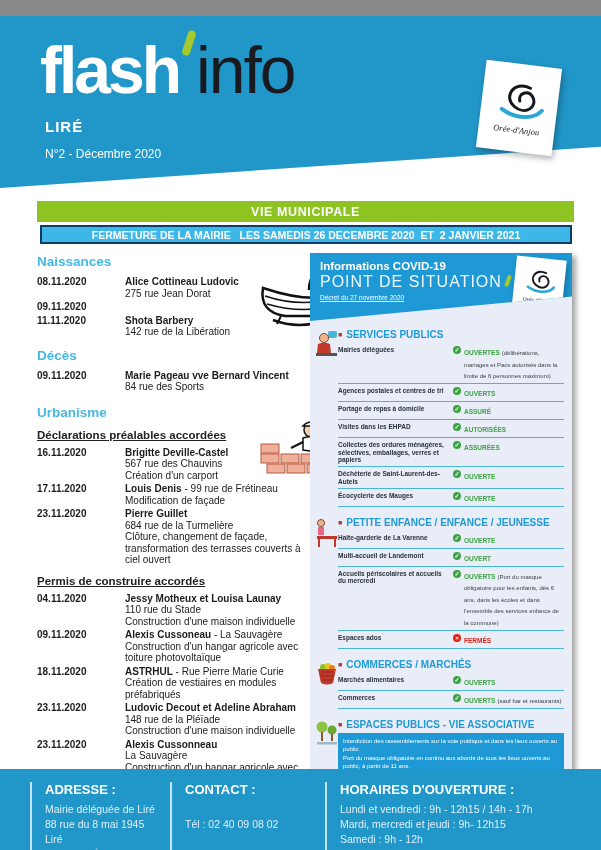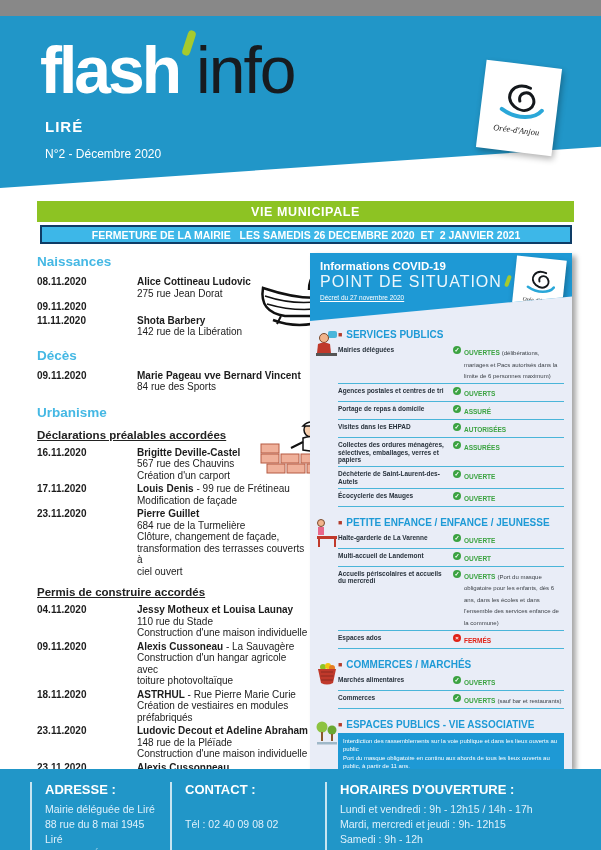--- a/index.html
+++ b/index.html
@@ -25,21 +25,21 @@
               color:#fff;font-weight:bold;font-size:12.5px;letter-spacing:.6px;
               display:flex;align-items:center;justify-content:center;}
   .band-blue{position:absolute;left:40px;top:209px;width:528px;height:15px;background:#3db7e8;
              border:2px solid #0e3c66;color:#fff;font-weight:bold;font-size:10.5px;white-space:pre;
              display:flex;align-items:center;justify-content:center;}
 
   
   .leftcol{position:absolute;left:37px;top:238px;width:272px;}
   .lc-h{color:#45b8e4;font-weight:bold;font-size:13.5px;margin:0 0 7px;}
   .lc-sub{color:#222;font-weight:bold;font-size:11.5px;text-decoration:underline;margin:9px 0 6px;}
-  .lrow{display:flex;margin-bottom:2px;gap:12px;}
+  .lrow{display:flex;margin-bottom:2px;}
   .ldate{flex:0 0 88px;font-weight:bold;font-size:10px;color:#1c1c1c;line-height:11.5px;}
   .ltext{flex:1;font-size:10px;color:#1c1c1c;line-height:11.5px;}
   .lname{font-weight:bold;}
   .laddr{white-space:pre-line;}
   .mt10{margin-top:10px;} .mt12{margin-top:12px;}
   .fig{position:absolute;}
   .fig-cradle{left:214px;top:2px;width:94px;height:74px;}
   .fig-mason{left:222px;top:160px;width:84px;height:62px;}
 
   

